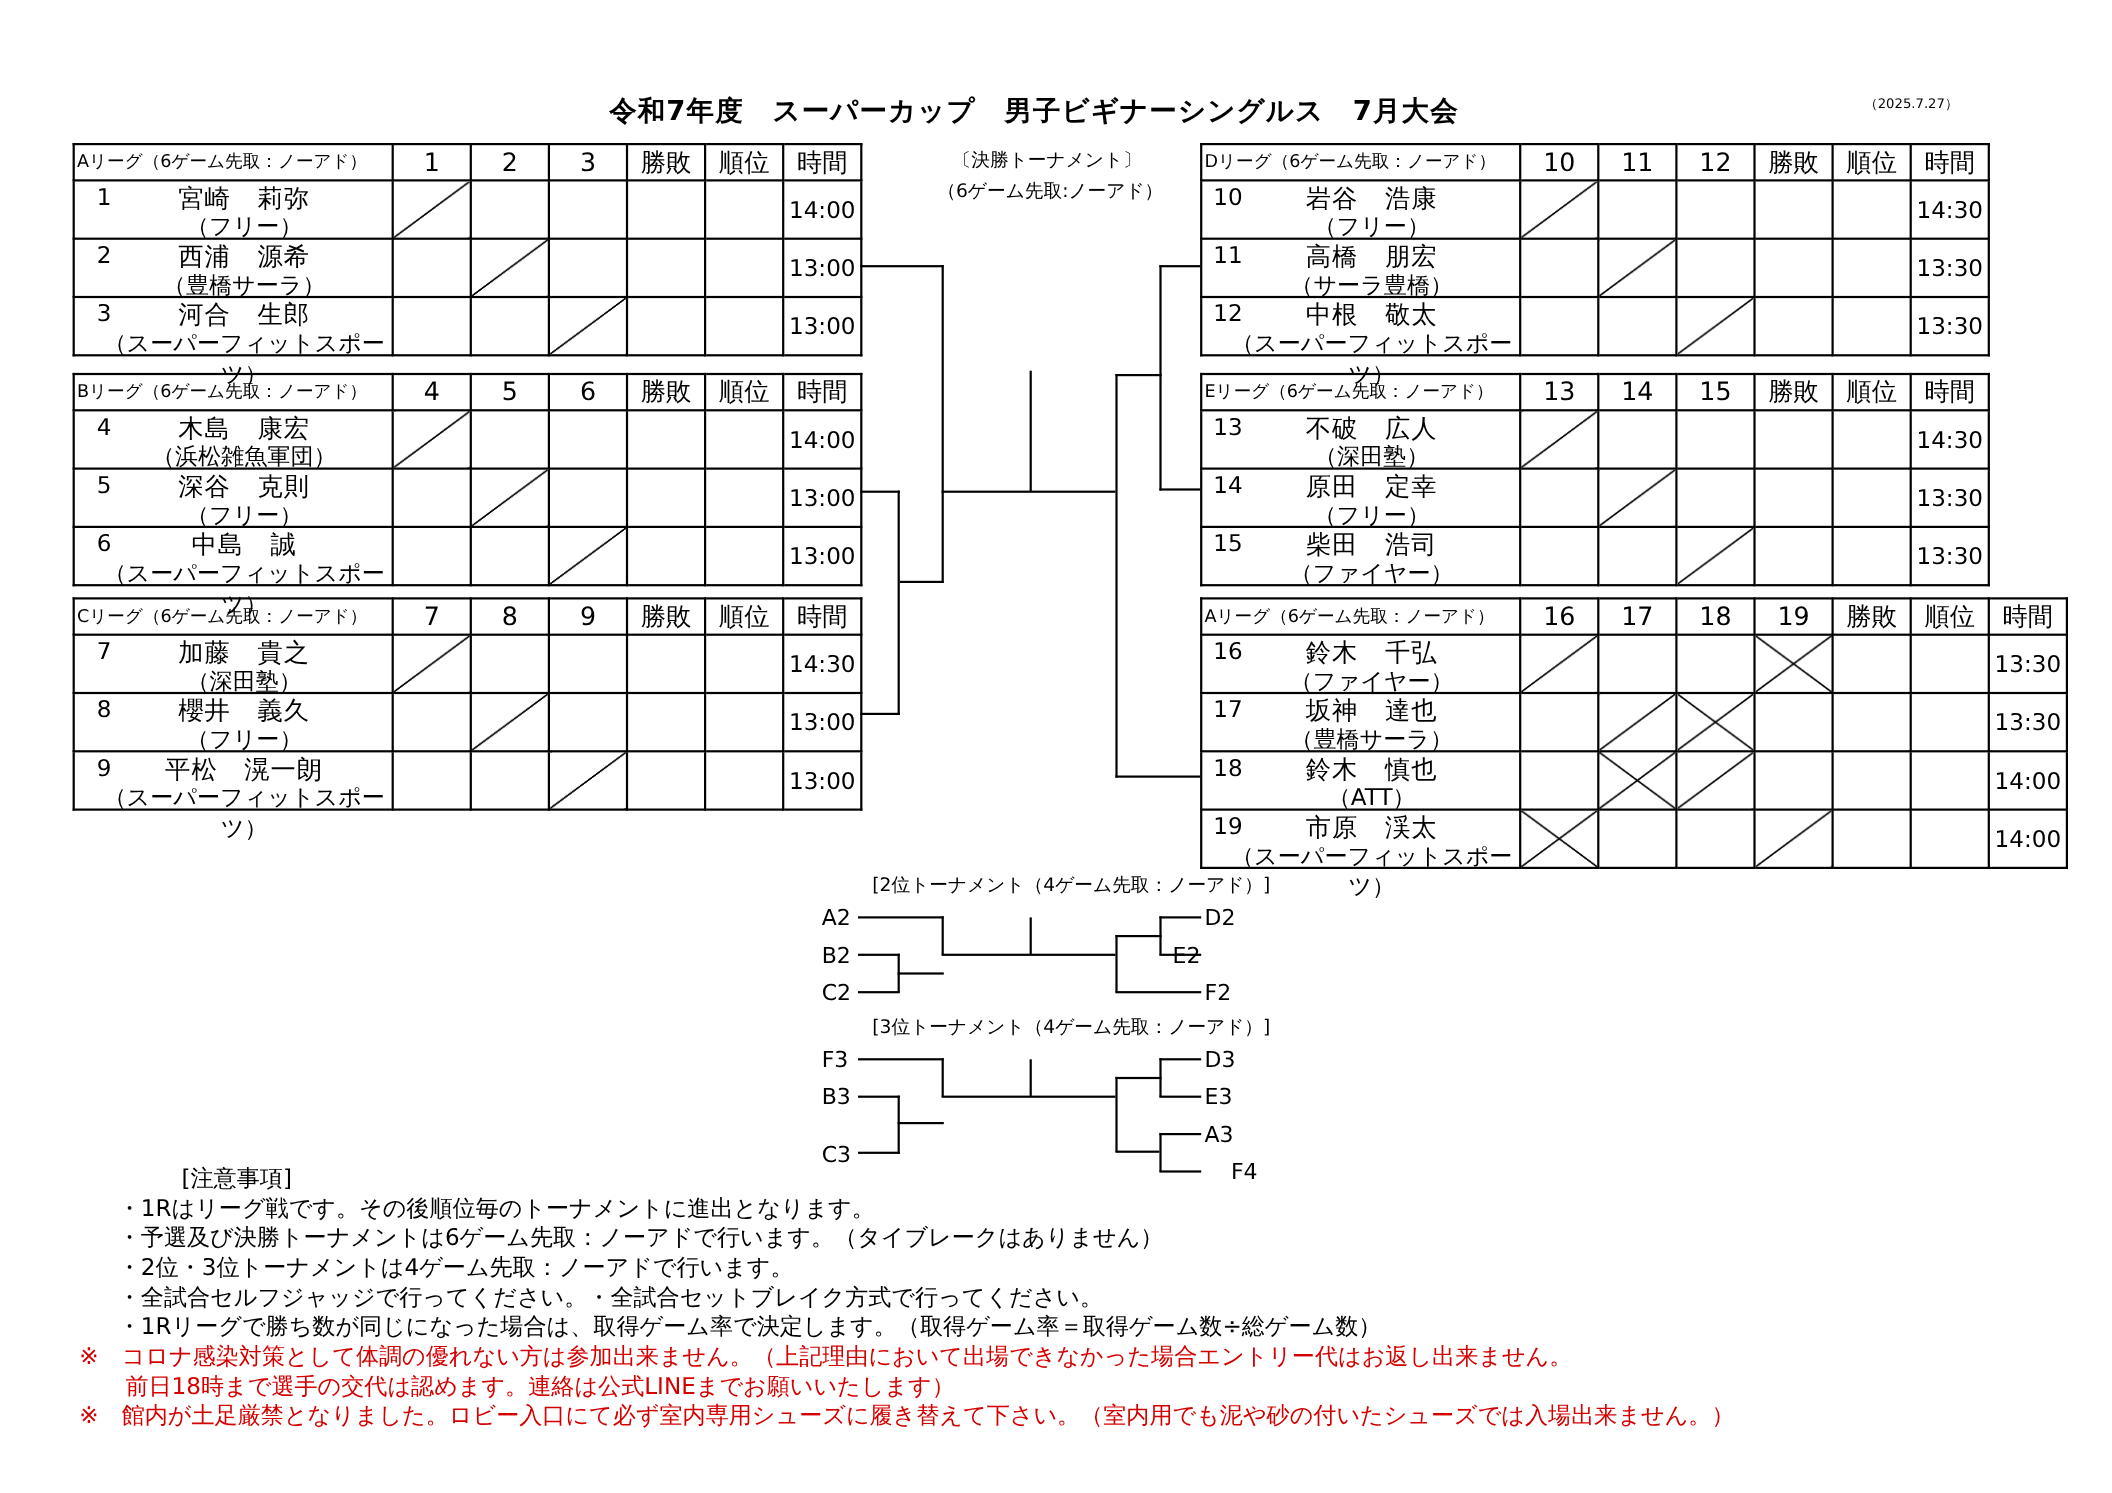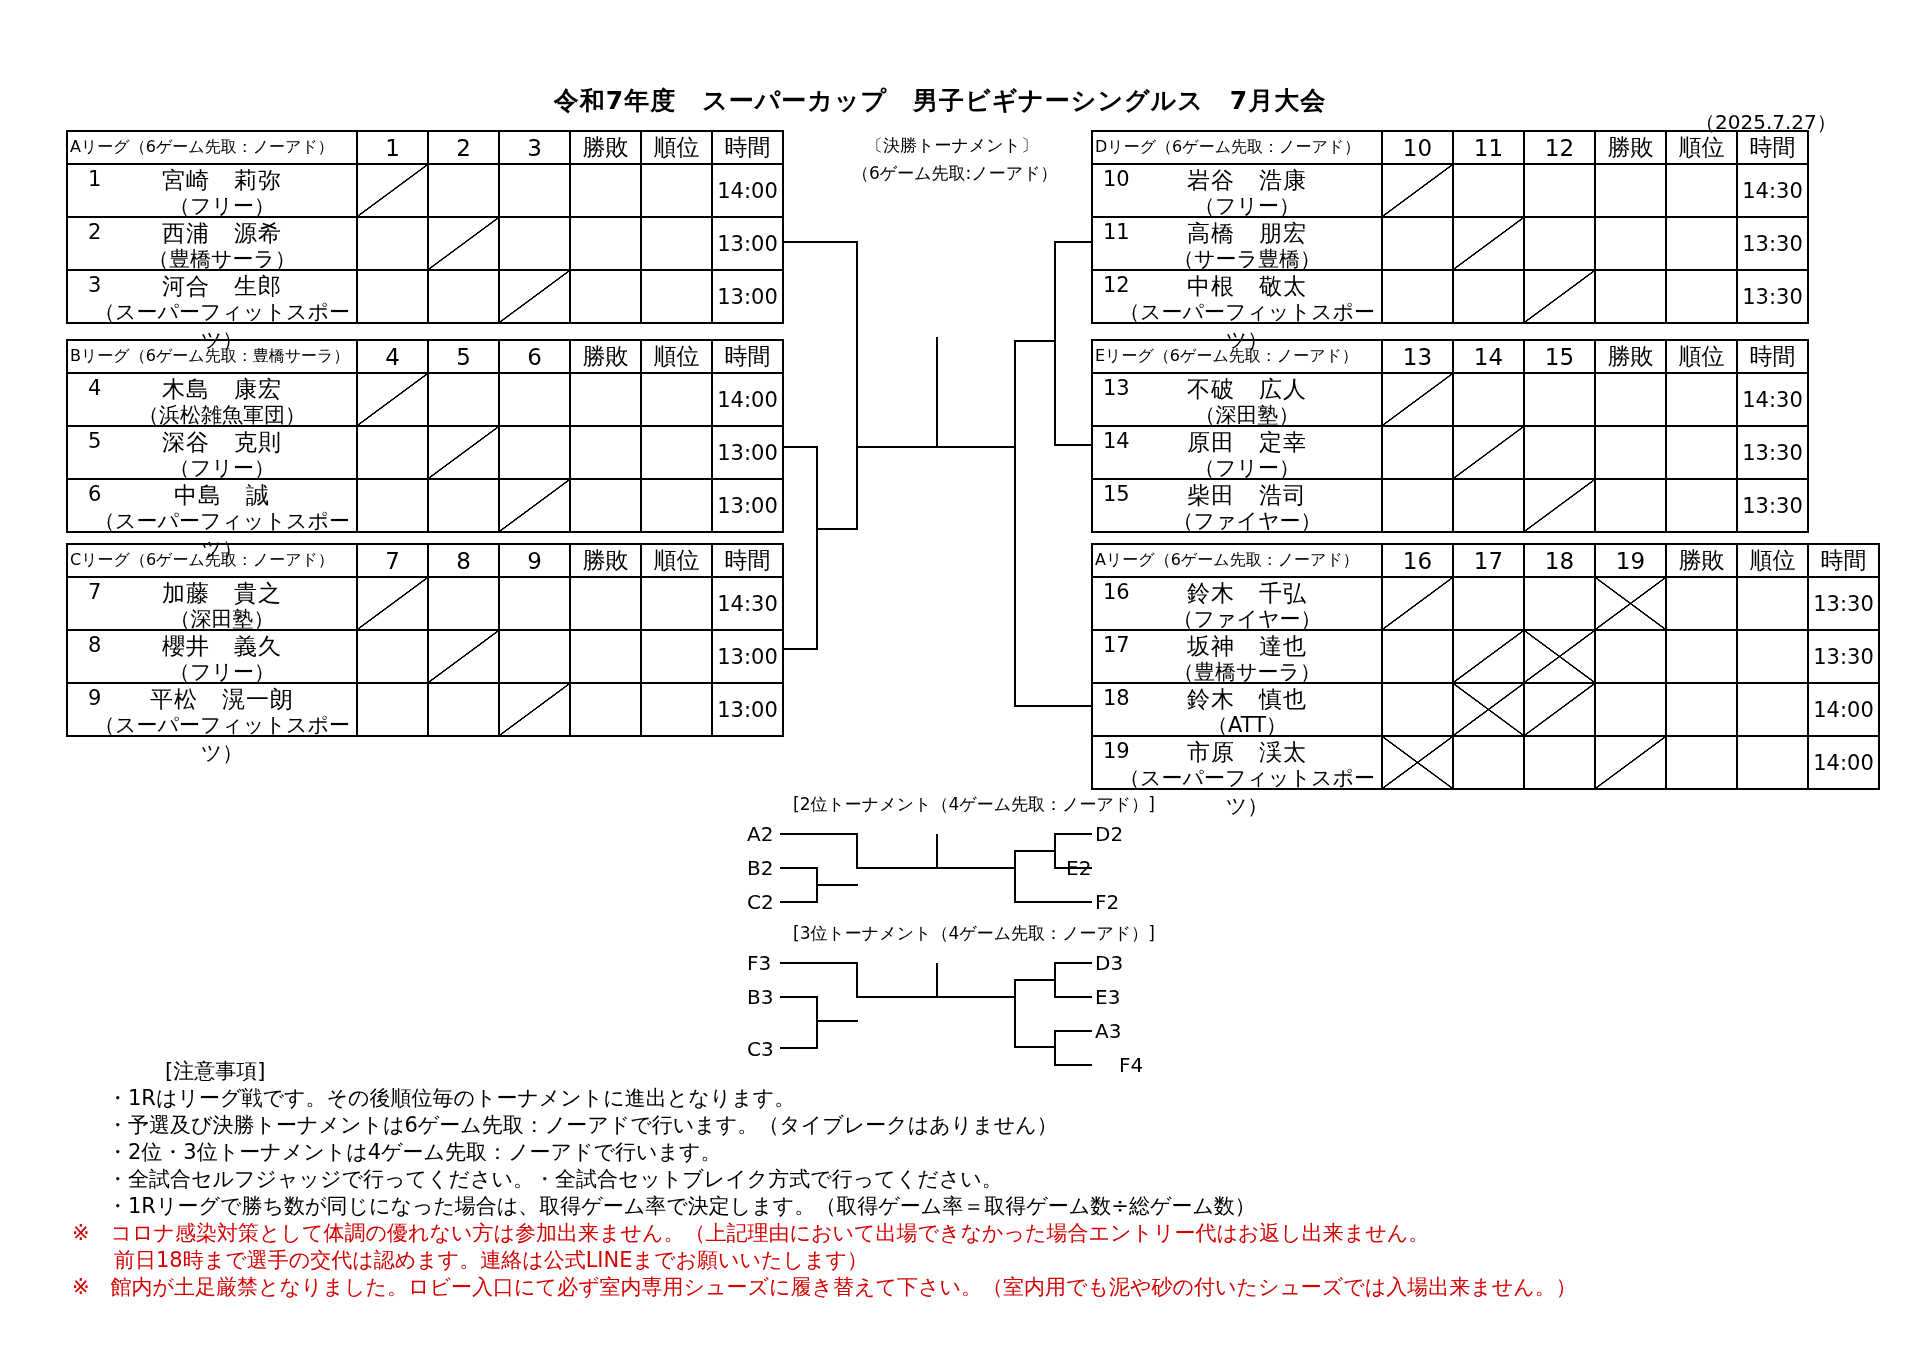--- a/index.html
+++ b/index.html
@@ -1,21 +1,21 @@
 <!DOCTYPE html>
 <html><head>
 <meta charset="utf-8">
 <style>
   html, body { margin:0; padding:0; background:#ffffff; }
   body { width:1920px; height:1357px; position:relative; overflow:hidden;
          font-family:"DejaVu Sans", "Liberation Sans", sans-serif; color:#000; }
   .abs { position:absolute; }
   .title { left:0; width:1920px; top:84px; text-align:center; font-size:25px; font-weight:bold; letter-spacing:1px; }
   .title span { display:inline-block; margin-left:-40px; }
-  .date { left:1695px; top:86px; font-size:20px;margin-top:23px; }
+  .date { left:1695px; top:86px; font-size:12px; }
 
   table.league { position:absolute; border-collapse:collapse; table-layout:fixed; }
   table.league td { border:2px solid #000; padding:0; position:relative; }
   table.league tr.hdr td { height:27px; text-align:center; font-size:23px; }
   table.league tr.hdr td.lname { text-align:left; font-size:16px; padding-left:2px; white-space:nowrap; overflow:hidden; }
   table.league tr.prow td { height:51px; }
   td.pcell { font-size:22px; }
   .pnum { position:absolute; left:20px; top:2px; font-size:21px; }
   .pname { position:absolute; left:0; right:0; top:0px; text-align:center; font-size:23px; letter-spacing:1px; padding-left:20px; }
   .pclub { position:absolute; left:0; right:0; top:27px; text-align:center; font-size:21px; padding-left:20px; }
@@ -106,21 +106,21 @@
       <col style="width:290px">
       <col style="width:71px">
       <col style="width:71px">
       <col style="width:71px">
       <col style="width:71px">
       <col style="width:71px">
       <col style="width:71px">
     </colgroup>
   <tbody>
       <tr class="hdr">
-    <td class="lname">Bリーグ（6ゲーム先取：豊橋サーラ）</td>
+    <td class="lname">Bリーグ（6ゲーム先取：ノーアド）</td>
     <td>4</td>
     <td>5</td>
     <td>6</td>
     <td>勝敗</td>
     <td>順位</td>
     <td>時間</td>
   </tr>
   <tr class="prow">
     <td class="pcell">
           <span class="pnum">4</span>

